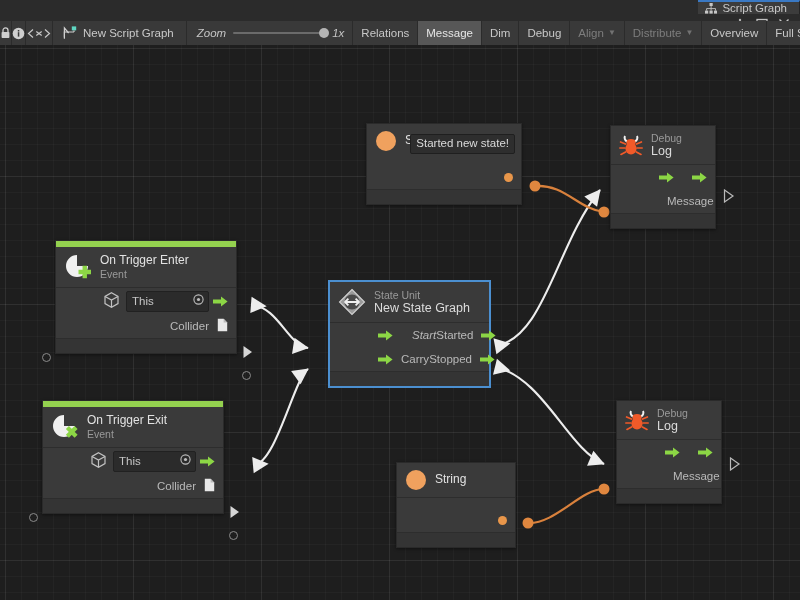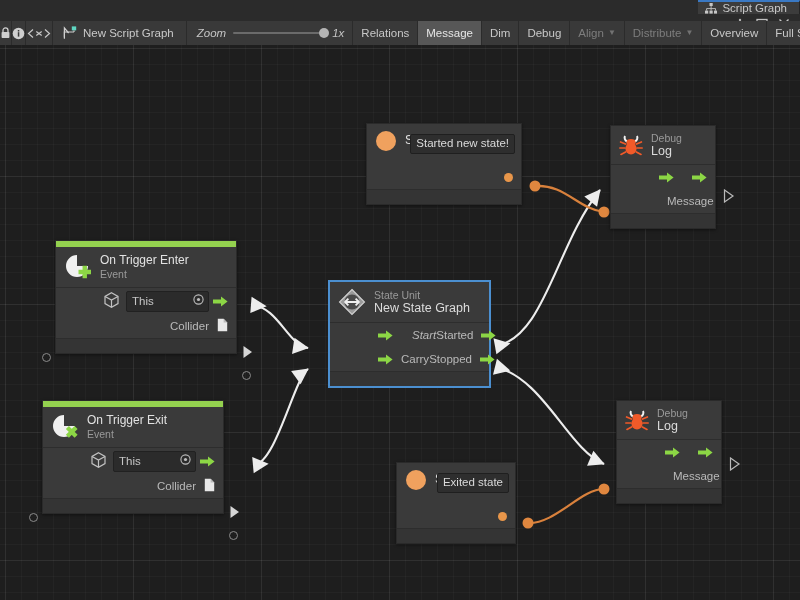--- a/index.html
+++ b/index.html
@@ -514,23 +514,20 @@
         <span class="ico">
           <svg width="22" height="22" viewBox="0 0 22 22">
             <circle cx="11" cy="11" r="10" fill="#f0a15e"></circle>
           </svg>
         </span>
         <span class="head-text">
           <span class="title-solo">String</span>
         </span>
       </div>
       <div class="node-body">
-        <div class="row" style="height:22px; justify-content:flex-end; padding-right:6px; margin-top:-26px;">
-          <span class="valuefield">Exited state</span>
-        </div>
         <div class="row taller" style="margin-top:10px;">
           <span class="spacer"></span>
           <span class="port-dot orange"></span>
         </div>
       </div>
       <div class="node-foot"></div>
     </div>
 
     <div class="node" style="left:616px; top:355px; width:106px;">
       <div class="node-head">

